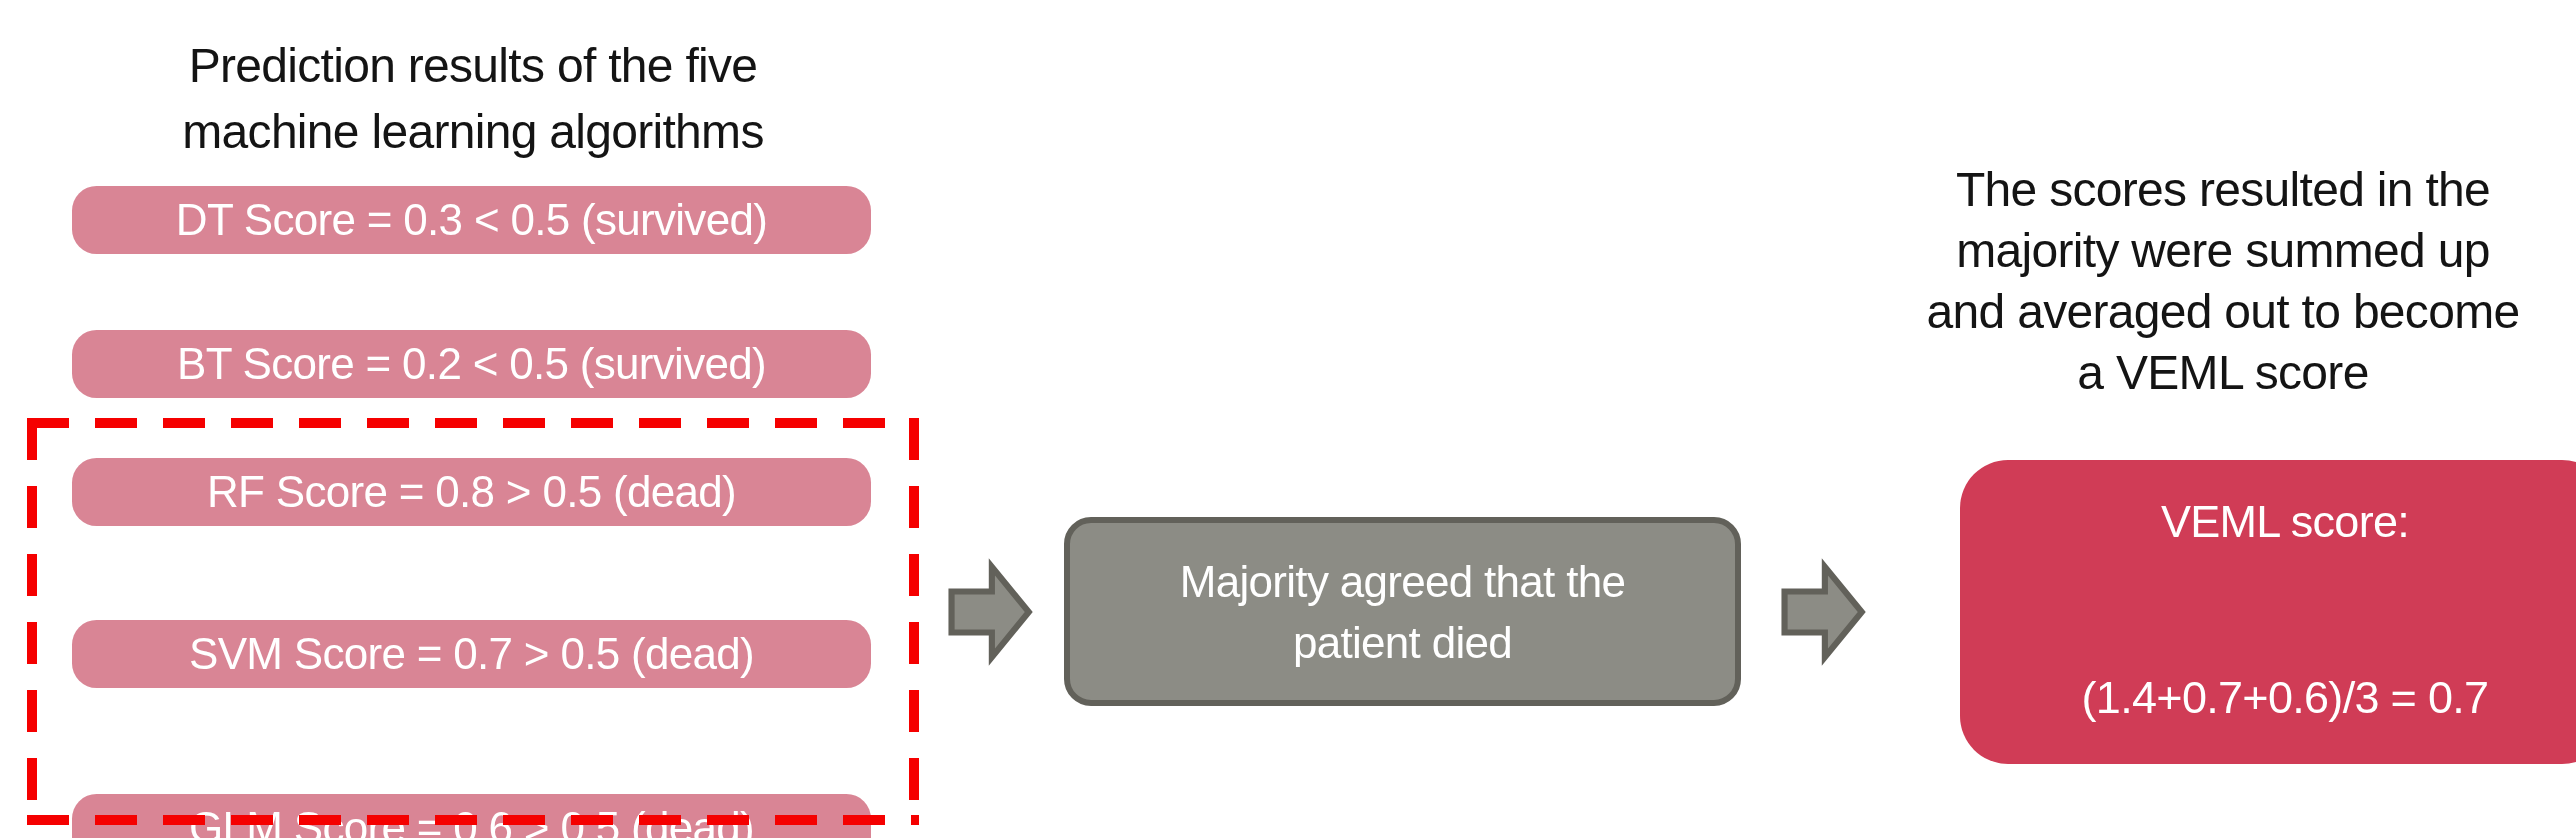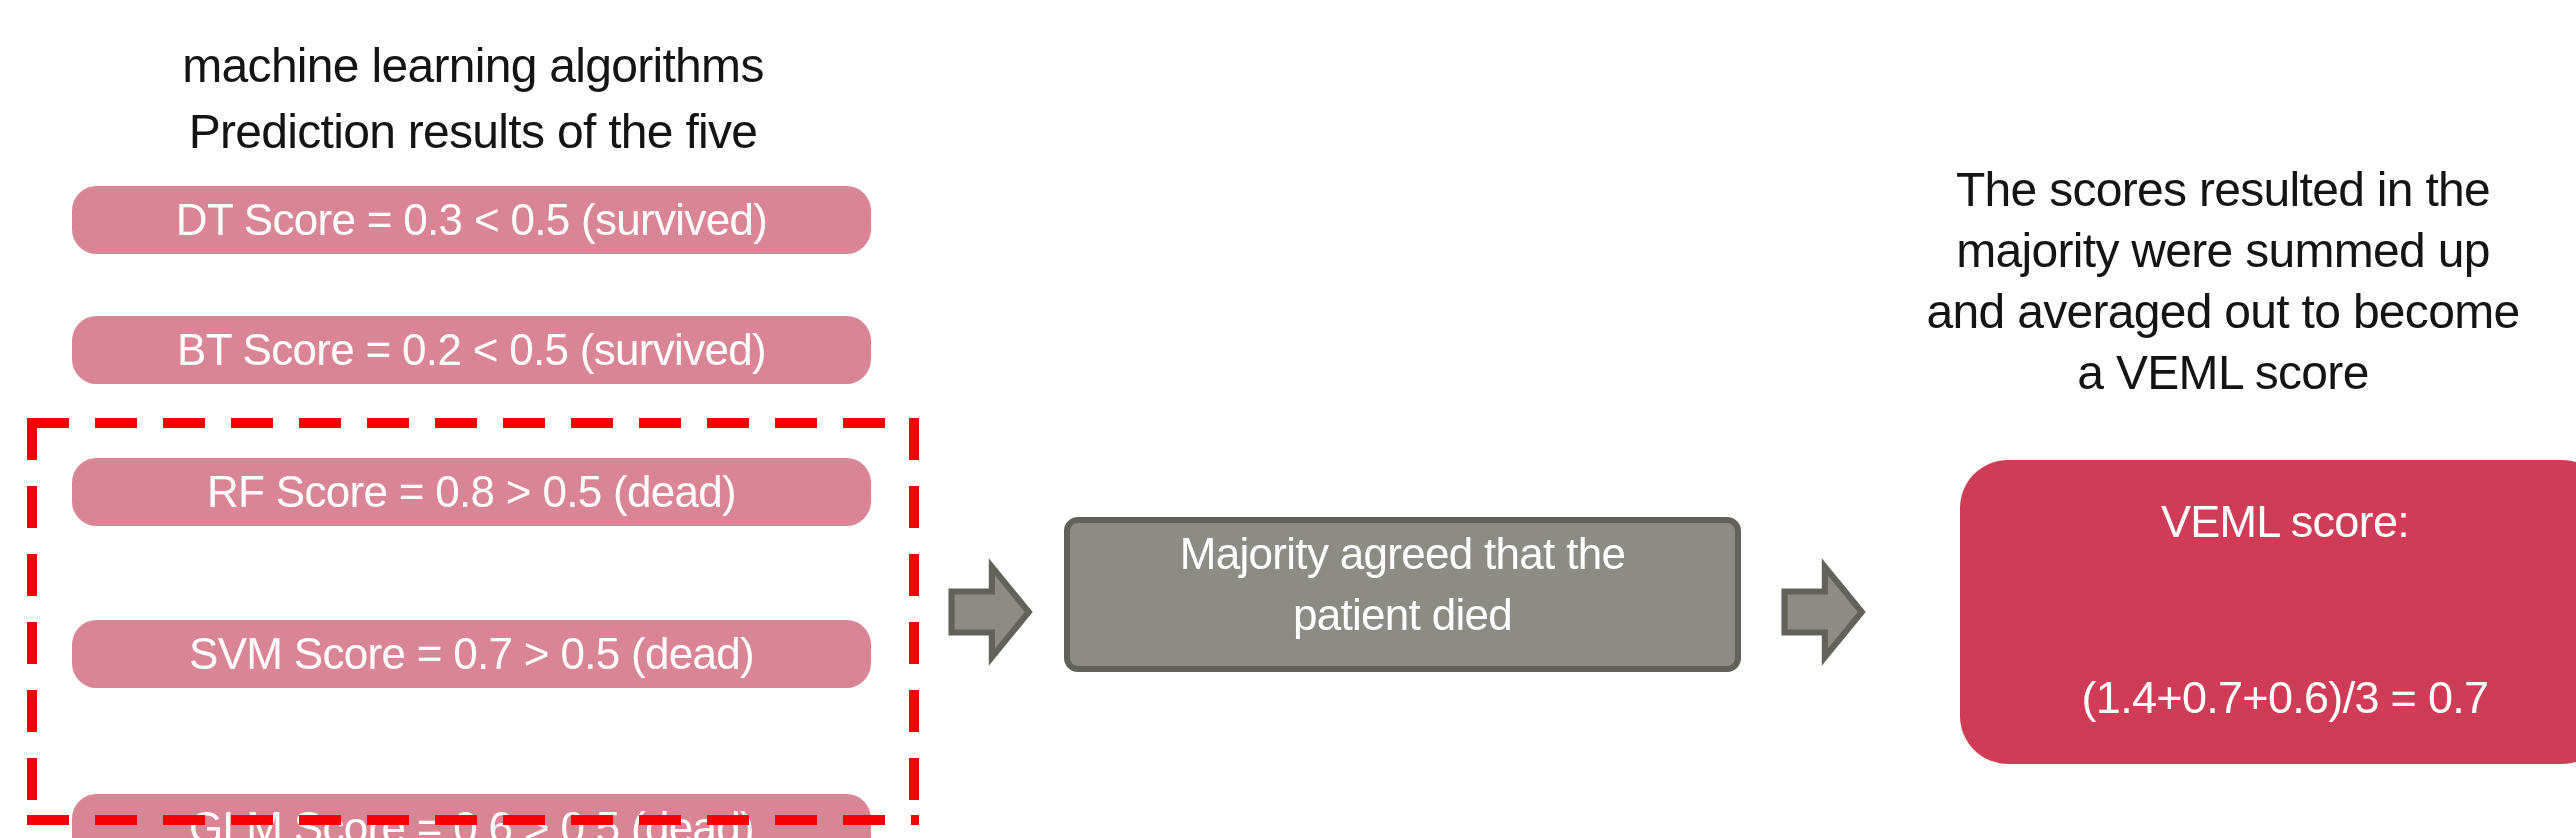--- a/index.html
+++ b/index.html
@@ -32,21 +32,21 @@
     position: absolute;
     left: 72px; width: 799px; height: 68px;
     background: var(--pink, #D98595);
     border-radius: 24.6px;
     color: var(--box_text, #ffffff);
     font-size: 44px; letter-spacing: -0.7px;
     display: flex; align-items: center; justify-content: center;
     white-space: nowrap;
   }
   #box-dt  { top: 186px; }
-  #box-bt  { top: 316px; }
+  #box-bt  { top: 330px; }
   #box-rf  { top: 458px; }
   #box-svm { top: 620px; }
   #box-glm { top: 758px; margin-top: 36px; }
 
   #dashed-outline {
     position: absolute;
     left: 27px; top: 418px; width: 892px; height: 407px;
   }
   .dash-edge { position: absolute; }
   .dash-h {
@@ -69,28 +69,28 @@
   #arrow-2 { left: 1781px; top: 558px; }
   .flow-arrow path {
     fill: var(--gray_fill, #8C8C85);
     stroke: var(--gray_border, #62615A);
     stroke-width: 9;
     stroke-linejoin: miter;
   }
 
   #majority-box {
     position: absolute;
-    left: 1064px; top: 517px; width: 677px; height: 155px;
+    left: 1064px; top: 517px; width: 677px; height: 189px;
     box-sizing: border-box;
     background: var(--gray_fill, #8C8C85);
     border: 6.8px solid var(--gray_border, #62615A);
-    border-radius: 14px;
+    border-radius: 27px;
     color: var(--box_text, #ffffff);
     font-size: 44px; line-height: 61px; letter-spacing: -0.7px;
-    display: flex; justify-content: center;
+    display: flex; align-items: center; justify-content: center;
     text-align: center;
   }
 
   #veml-box {
     position: absolute;
     left: 1960px; top: 460px; width: 650px; height: 304px;
     box-sizing: border-box;
     background: var(--crimson, #D03C56);
     border-radius: 48px;
     color: var(--box_text, #ffffff);
@@ -101,22 +101,22 @@
     text-align: right;
     white-space: nowrap;
   }
 </style>
 </head>
 <body>
 
 <div id="canvas">
 
   <div id="left-title" class="title-block">
+    <div>Prediction results of the five</div>
     <div>machine learning algorithms</div>
-    <div>Prediction results of the five</div>
   </div>
 
   <div id="box-dt" class="pink-box">
     <span>DT Score = 0.3 &lt; 0.5 (survived)</span>
   </div>
   <div id="box-bt" class="pink-box">
     <span>BT Score = 0.2 &lt; 0.5 (survived)</span>
   </div>
   <div id="box-rf" class="pink-box">
     <span>RF Score = 0.8 &gt; 0.5 (dead)</span>

